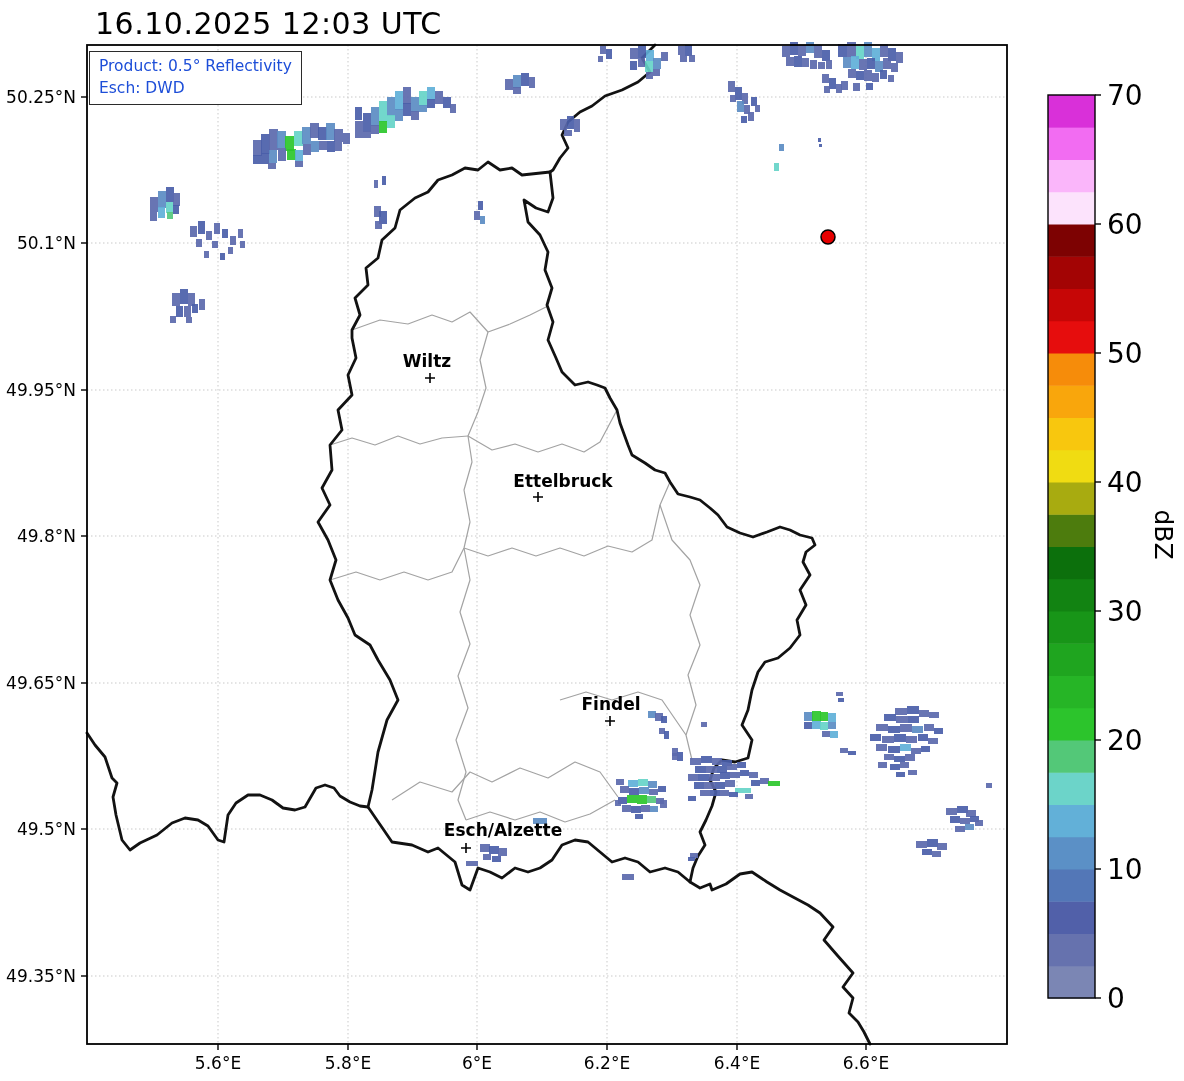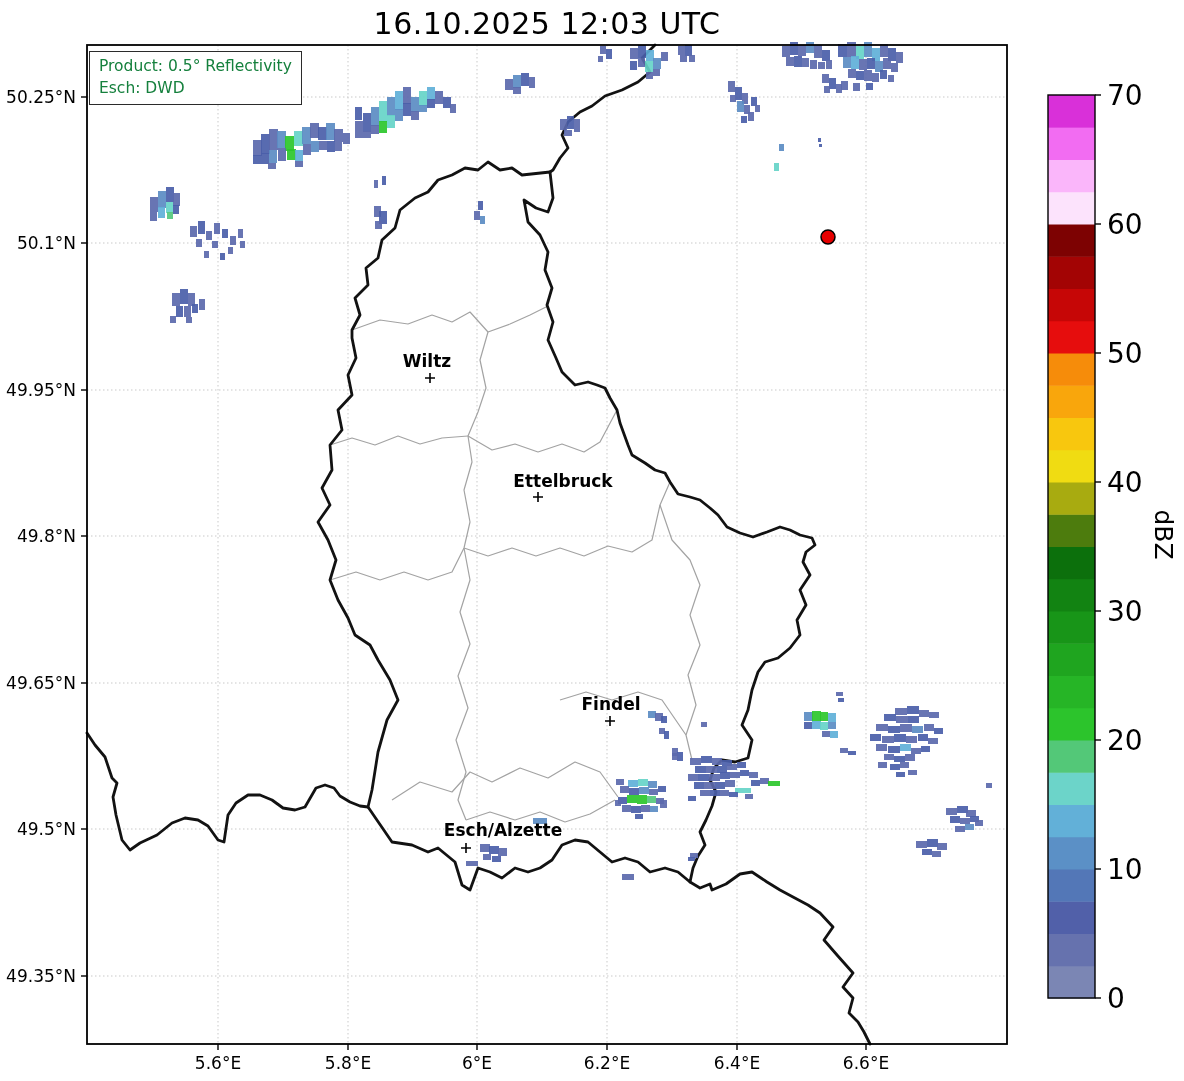--- a/index.html
+++ b/index.html
@@ -1,22 +1,22 @@
 <!DOCTYPE html>
 <html><head>
 <meta charset="utf-8">
 <style>
   html,body{margin:0;padding:0;background:#ffffff;}
   .page{position:relative;width:1184px;height:1081px;background:#fff;
         font-family:"DejaVu Sans","Liberation Sans",sans-serif;overflow:hidden;}
   svg{position:absolute;left:0;top:0;overflow:visible;}
-  .fig-title{position:absolute;left:87px;top:6px;width:920px;text-align:center;
+  .fig-title{position:absolute;left:95px;top:6px;width:920px;text-align:left;
              font-size:30px;color:#000;letter-spacing:0.5px;}
   .infobox{position:absolute;left:89px;top:51px;background:#fff;border:1.5px solid #2b2b2b;
-           padding:4px 9px 5px 9px;font-size:15.5px;line-height:1.4;color:#15803d;z-index:5;}
+           padding:4px 9px 5px 9px;font-size:15.5px;line-height:1.4;color:#1d4ed8;z-index:5;}
   .dbz{position:absolute;left:1138px;top:520px;font-size:25px;color:#000;
        transform:rotate(90deg);transform-origin:center;}
 </style>
 </head>
 <body>
 
 <div class="page">
 
   <div class="fig-title">16.10.2025 12:03 UTC</div>
 

